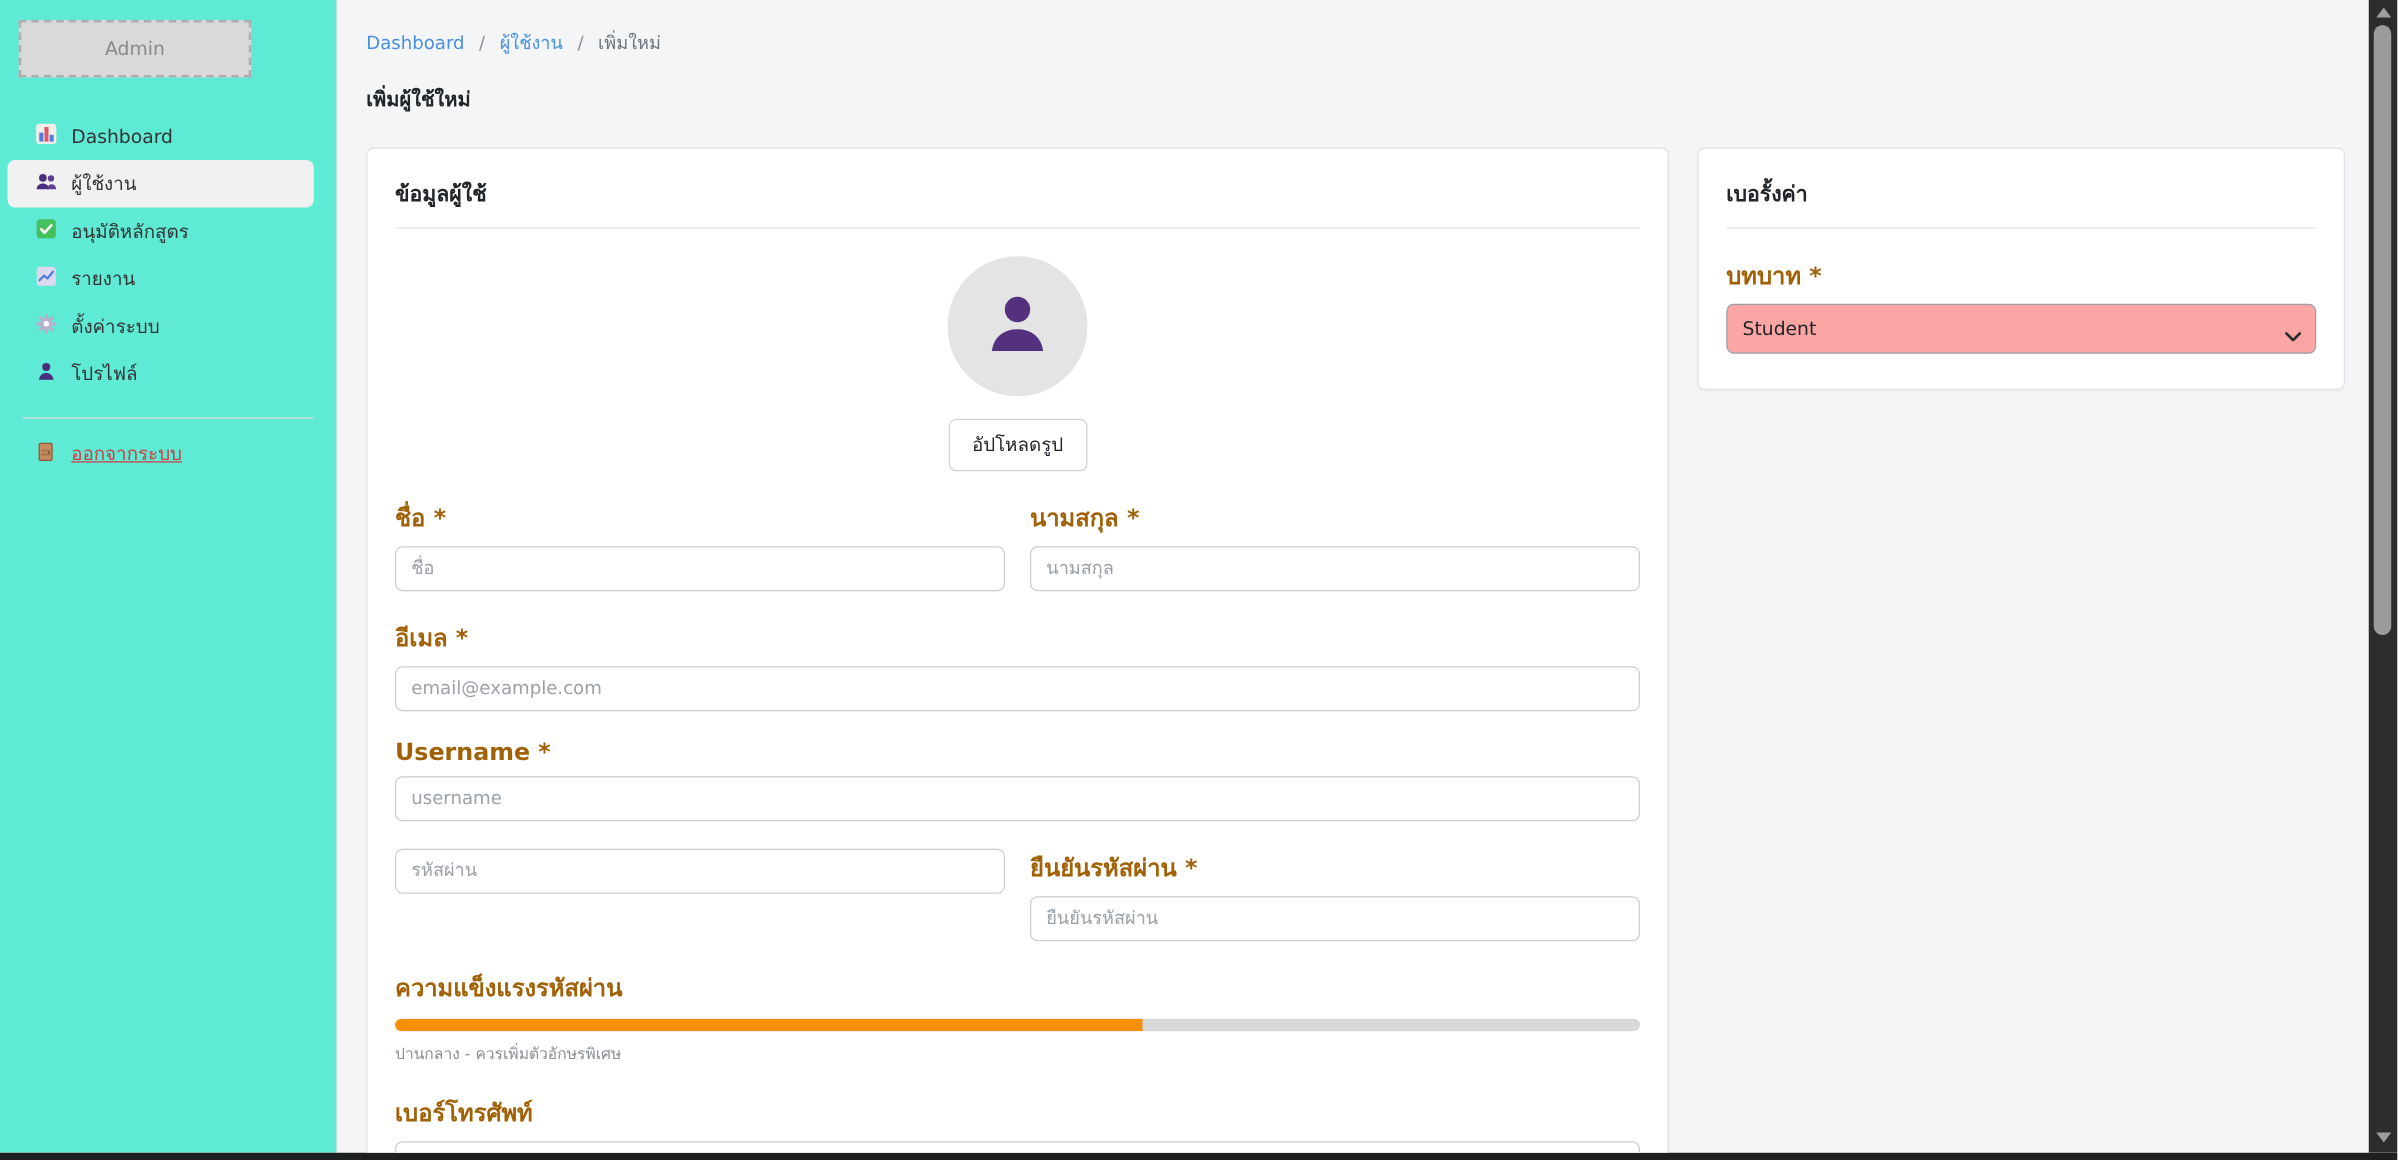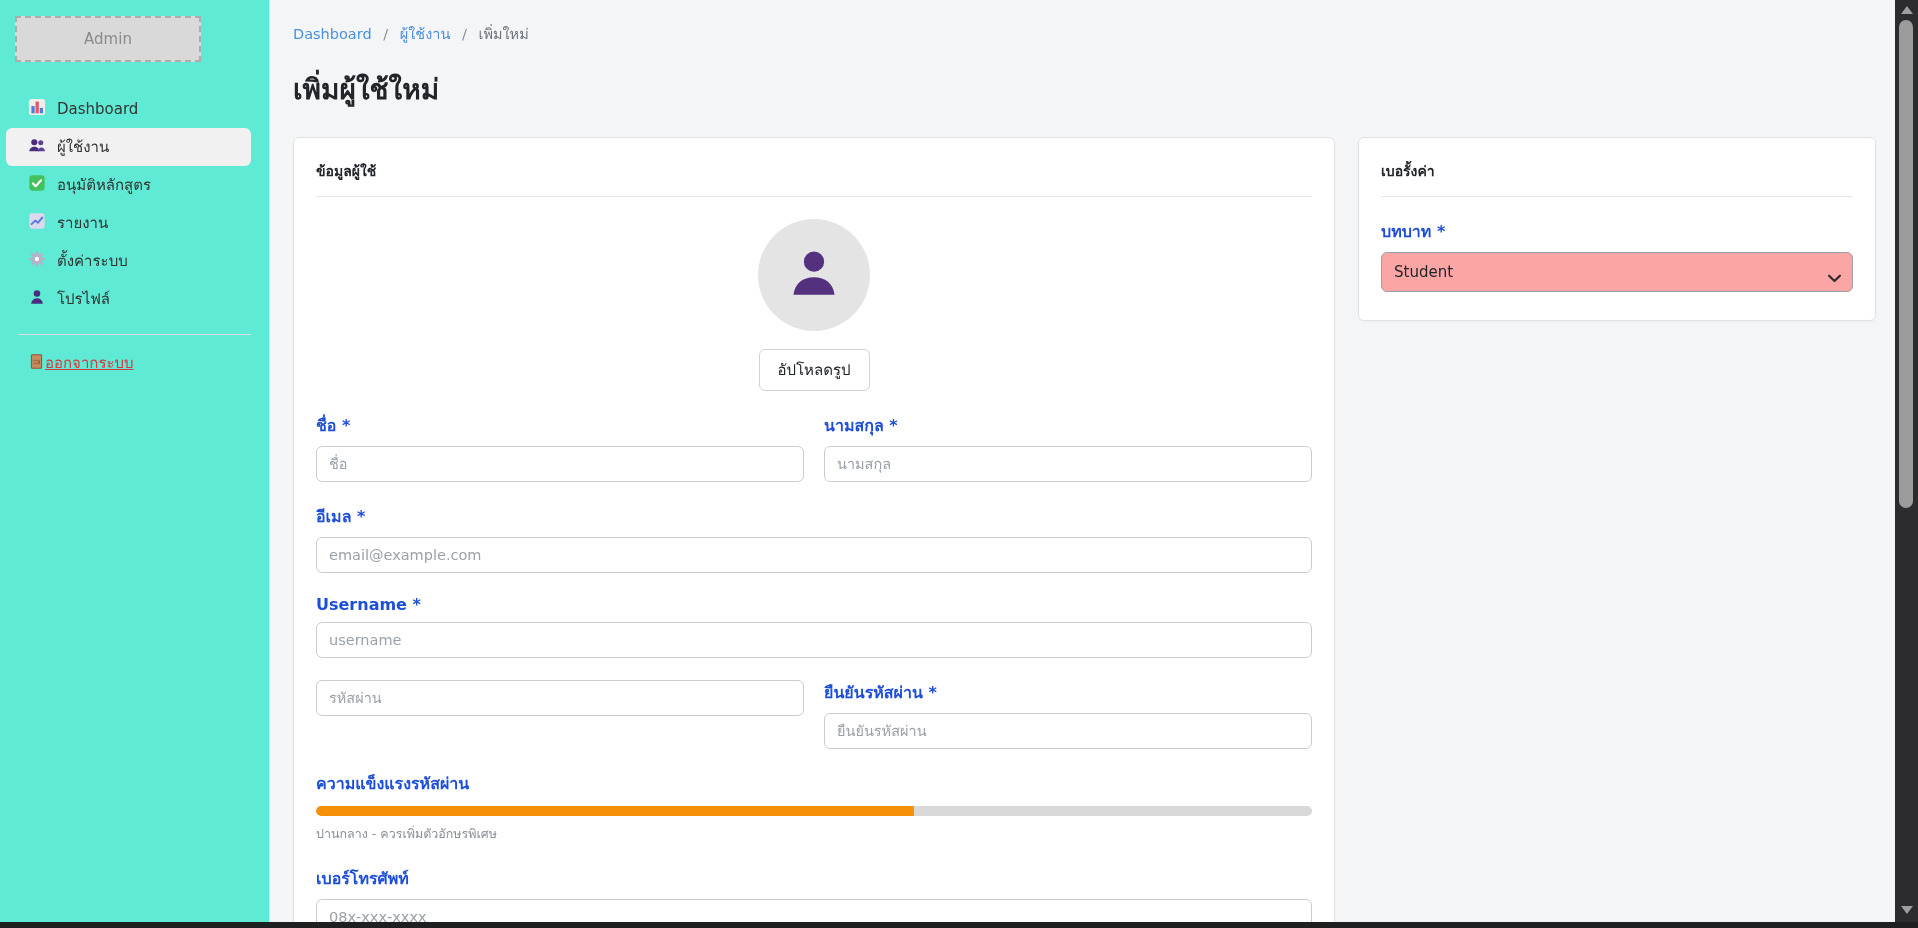--- a/index.html
+++ b/index.html
@@ -12,51 +12,51 @@
     padding-top:16px; }
   .admin-box { margin-left:15px; width:186px; height:46px; background:#d9d9d9;
     border:2px dashed #adadad; display:flex; align-items:center; justify-content:center;
     color:#8a8a8a; font-size:15px; }
   .nav { margin-top:28px; }
   .nav-item { display:flex; align-items:center; gap:11px; height:38px; margin:0 18px 0 6px;
     padding-left:22px; border-radius:6px; font-size:15px; color:#333; cursor:pointer; }
   .nav-item.active { background:#f1f1f2; }
   .nav-item svg { flex:0 0 auto; }
   .side-divider { border:none; border-top:1px solid #ddd; margin:16px 18px 16px 18px; }
-  .logout { display:flex; align-items:center; gap:0; padding-left:28px; font-size:15px;
+  .logout { display:flex; align-items:center; gap:12px; padding-left:28px; font-size:15px;
     color:#d43a3f; cursor:pointer; }
   .logout .logout-text { text-decoration:underline; color:#d43a3f; }
 
   
   .main { flex:1; background:#f4f5f6; padding:22px 17px 0 23px; overflow:hidden; }
   .breadcrumb { font-size:14.5px; color:#6d757d; }
   .breadcrumb a { color:#4a90e2; text-decoration:none; cursor:pointer; }
   .breadcrumb .sep { margin:0 7px; color:#8a9097; }
-  .page-title { margin-top:22px; font-size:28px; font-weight:bold; color:#212529; }
+  .page-title { margin-top:22px; font-size:16px; font-weight:bold; color:#212529; }
 
   .content { display:flex; align-items:flex-start; gap:23px; margin-top:26px; }
   .card { background:#fff; border:1px solid #e0e2e5; border-radius:6px; padding:22px;
     box-shadow:0 1px 2px rgba(0,0,0,.03); }
-  .card-title { font-size:14px; font-weight:bold; color:#212529; padding-bottom:14px;
+  .card-title { font-size:17px; font-weight:bold; color:#212529; padding-bottom:14px;
     border-bottom:1px solid #e6e8ea; }
   .form-card { width:1042px; padding-bottom:30px; }
   .settings-card { width:518px; padding-bottom:28px; }
 
   
   .avatar-wrap { margin-top:22px; text-align:center; }
   .avatar-circle { width:112px; height:112px; border-radius:50%; background:#e4e4e5;
     margin:0 auto; display:flex; align-items:center; justify-content:center; }
   .upload-btn { margin-top:18px; display:inline-block; background:#fff;
     border:1px solid #cfd3d7; border-radius:6px; padding:8px 18px; font-size:15px;
     color:#212529; cursor:pointer; font-family:inherit; }
 
   
   .form-row { margin-top:22px; }
   .two-col { display:grid; grid-template-columns:1fr 1fr; column-gap:20px; }
-  .field-label { display:block; font-size:16px; font-weight:bold; color:#1d4ed8;
+  .field-label { display:block; font-size:19px; font-weight:bold; color:#a16207;
     margin-bottom:8px; }
   .text-input { width:100%; height:36px; border:1px solid #c9cdd2; border-radius:6px;
     padding:0 12px; font-size:14.5px; color:#212529; background:#fff; font-family:inherit;
     outline:none; }
   .text-input::placeholder { color:#9aa1a8; }
 
   .strength-track { margin-top:10px; height:10px; border-radius:5px; background:#d9d9d9;
     overflow:hidden; }
   .strength-fill { height:100%; border-radius:5px 0 0 5px; background:#f79009; width:60%; }
   .strength-hint { margin-top:8px; font-size:12.5px; color:#8a9097; }

